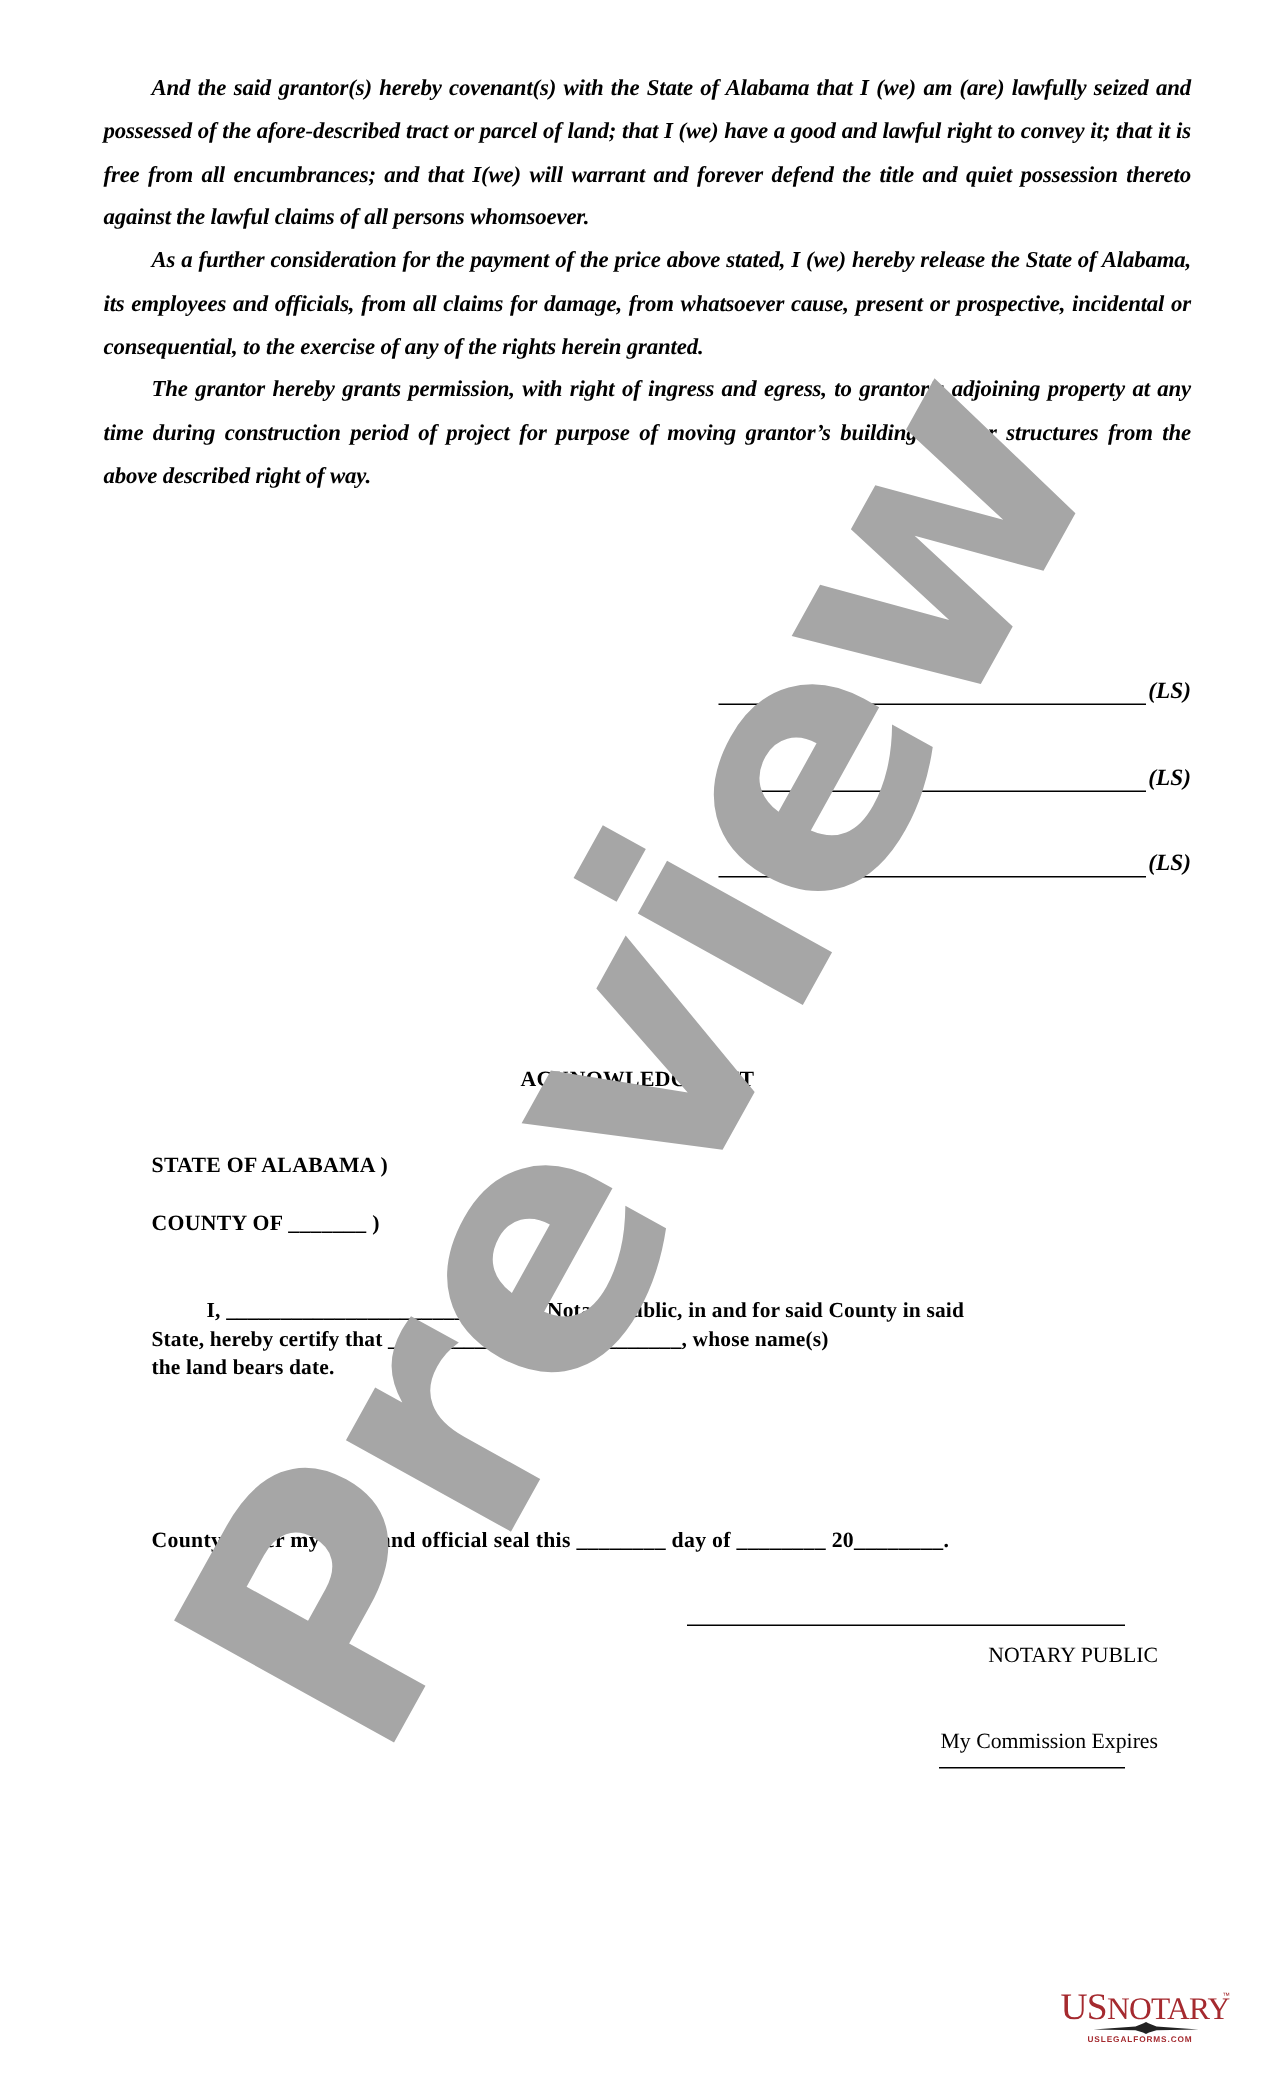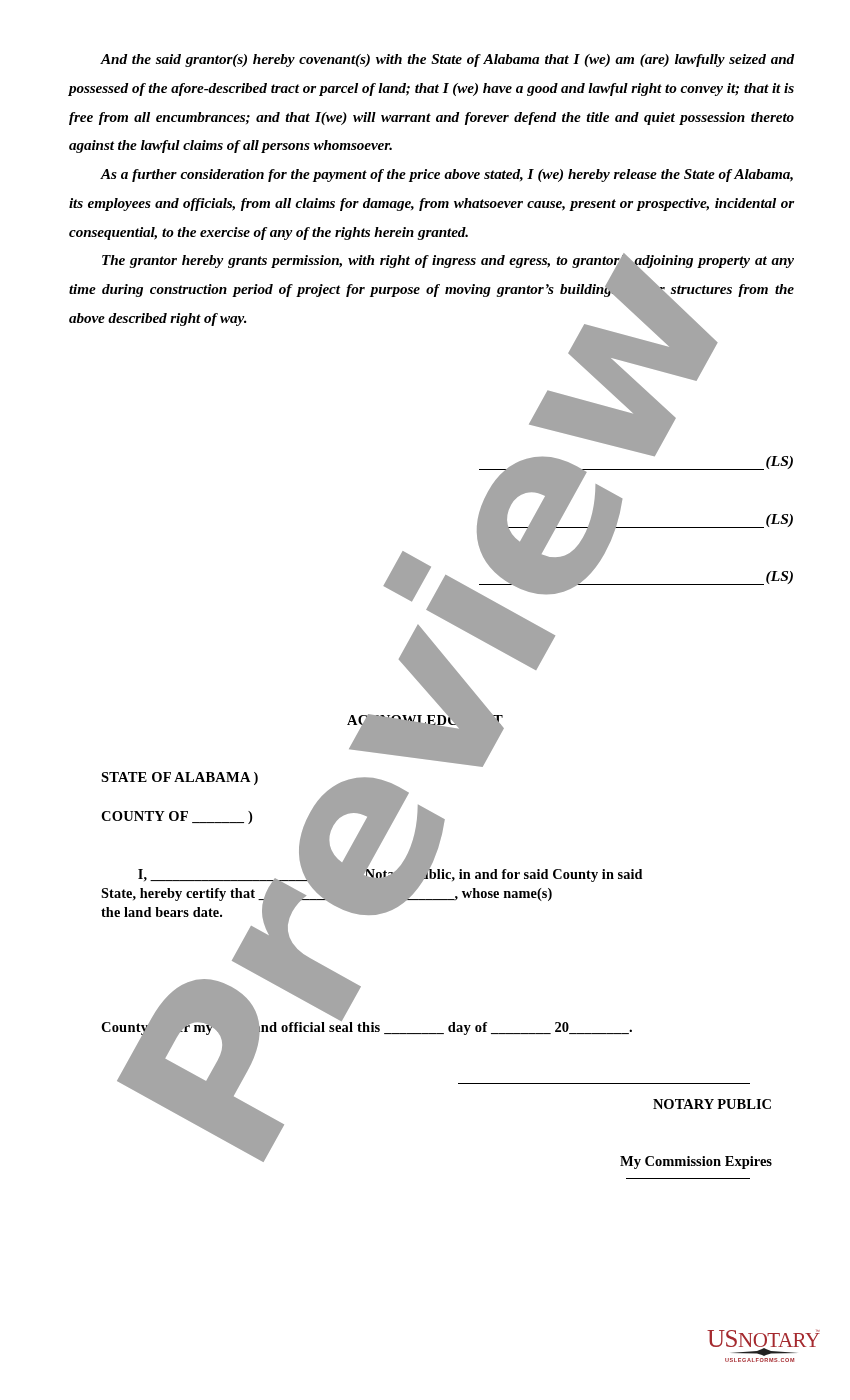--- a/index.html
+++ b/index.html
@@ -76,21 +76,21 @@
       width: 640px;
       font-weight: bold;
       font-size: 14.3px;
       line-height: 19px;
       letter-spacing: 0.1px;
     }
     .notary-body div { white-space: pre; }
     .right-block {
       position: absolute;
       right: 100px;
-      font-weight: bold;
+      font-weight: normal;
       font-size: 14.5px;
       text-align: right;
       white-space: pre;
     }
     .hr-rule {
       position: absolute;
       border-bottom: 1.2px solid #000;
     }
     
     .watermark {

